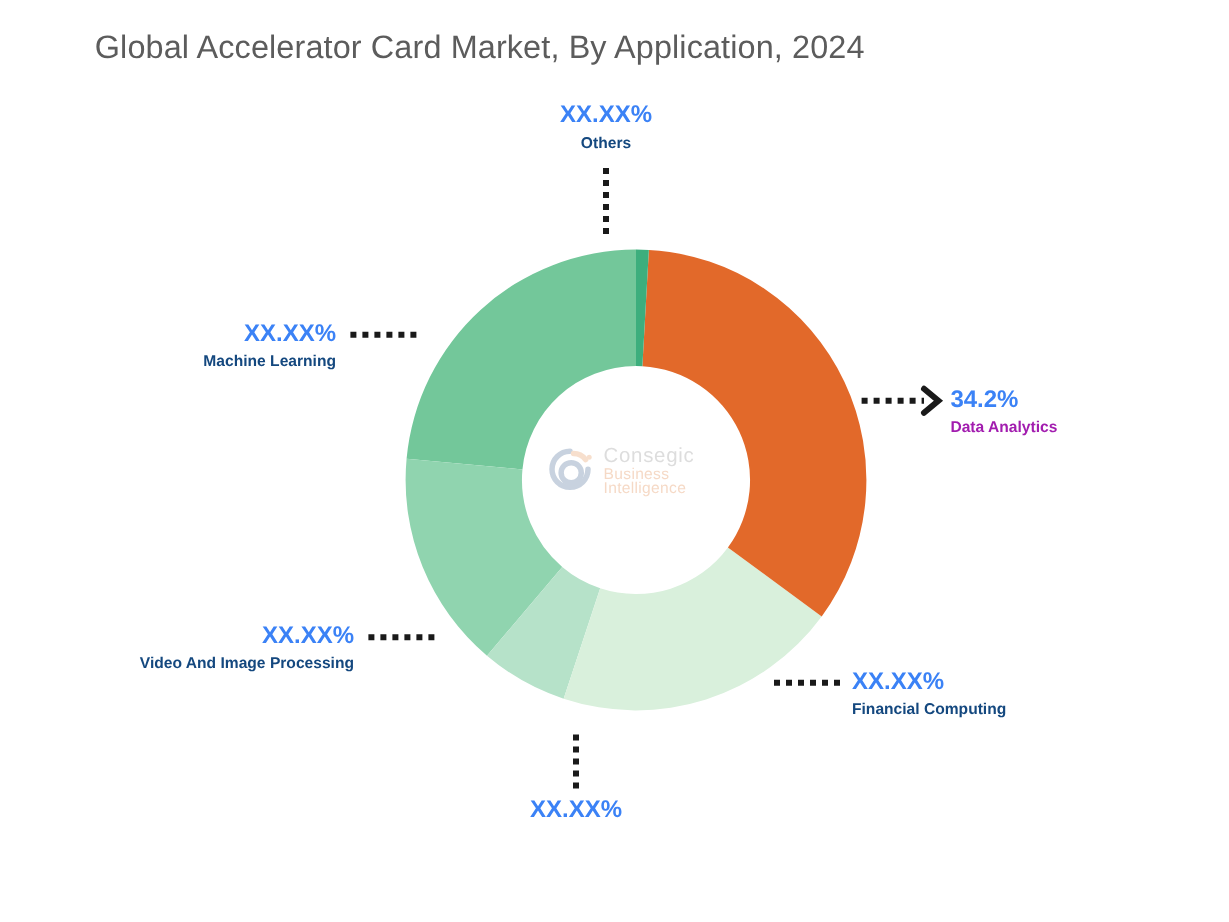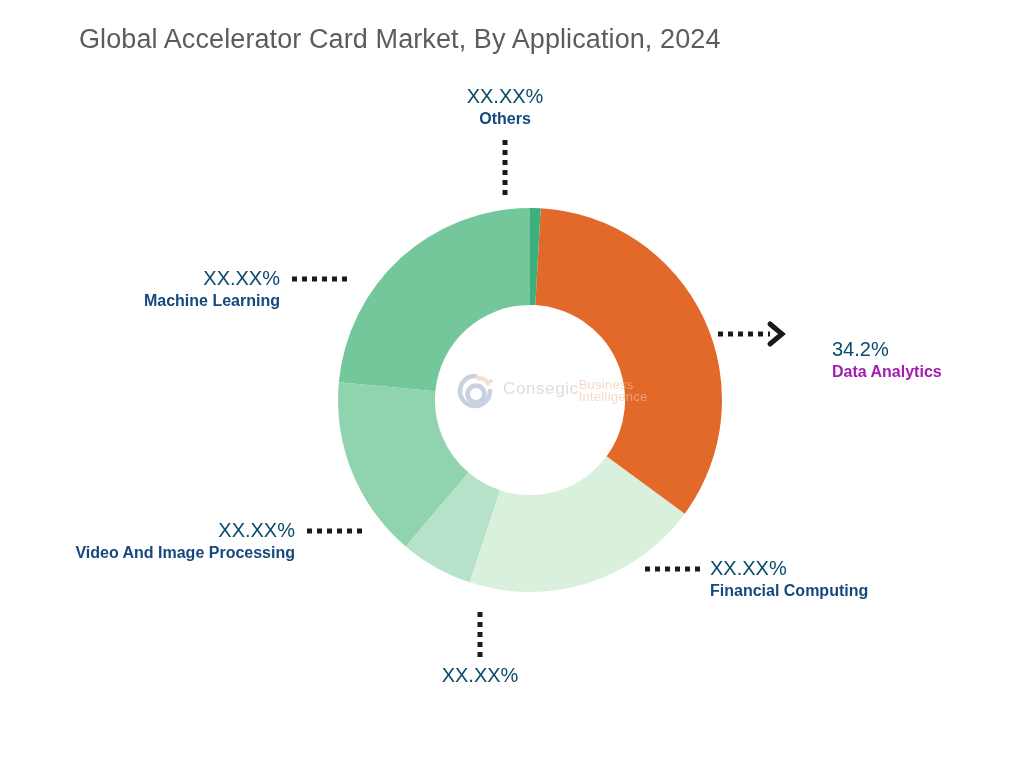--- a/index.html
+++ b/index.html
@@ -17,40 +17,40 @@
     font-size:27px;line-height:34px;
     color:#5c5c5c;font-weight:400;
     letter-spacing:.1px;white-space:nowrap;
   }
 
   .donut-wrap{position:absolute;left:0;top:0;width:1024px;height:768px;}
   svg.donut{position:absolute;left:0;top:0;}
 
   .callout{position:absolute;white-space:nowrap;}
   .callout .pct{
-    font-size:20px;font-weight:normal;color:#0c4a6e;
+    font-size:20px;font-weight:bold;color:#3b82f6;
     line-height:24px;display:block;
   }
   .callout .cat{
-    font-size:16px;font-weight:bold;color:#14487f;
+    font-size:13px;font-weight:bold;color:#14487f;
     line-height:22px;display:block;
   }
   .callout.accent .cat{color:#a21caf;}
   .callout.ta-right{text-align:right;}
   .callout.ta-center{text-align:center;}
   .callout.ta-left{text-align:left;}
 
   .logo-group{
     position:absolute;left:455px;top:360px;
     width:150px;height:62px;
     display:flex;align-items:center;gap:6px;
     opacity:.62;pointer-events:none;
   }
   .logo-mark{width:42px;height:42px;flex:0 0 42px;position:relative;}
-  .logo-text{display:flex;flex-direction:row;justify-content:center;}
+  .logo-text{display:flex;flex-direction:column;justify-content:center;}
   .logo-name{
     font-size:17px;color:#c9c9c9;letter-spacing:.6px;
     line-height:19px;font-weight:400;
   }
   .logo-tag{
     font-size:13px;color:#f0c3a4;letter-spacing:.25px;
     line-height:12px;font-weight:400;
   }
 
   .site-url{
@@ -108,21 +108,21 @@
         <span class="logo-name">Consegic</span>
         <span class="logo-tag">Business Intelligence</span>
       </div>
     </div>
 
     <div class="callout ta-center" style="left:420px;top:84px;width:170px;">
       <span class="pct">XX.XX%</span>
       <span class="cat">Others</span>
     </div>
 
-    <div class="callout accent ta-left" style="left:792px;top:337px;margin-left:40px;">
+    <div class="callout accent ta-left" style="left:792px;top:321px;">
       <span class="pct">34.2%</span>
       <span class="cat">Data Analytics</span>
     </div>
 
     <div class="callout ta-left" style="left:710px;top:556px;">
       <span class="pct">XX.XX%</span>
       <span class="cat">Financial Computing</span>
     </div>
 
     <div class="callout ta-center" style="left:395px;top:663px;width:170px;">

